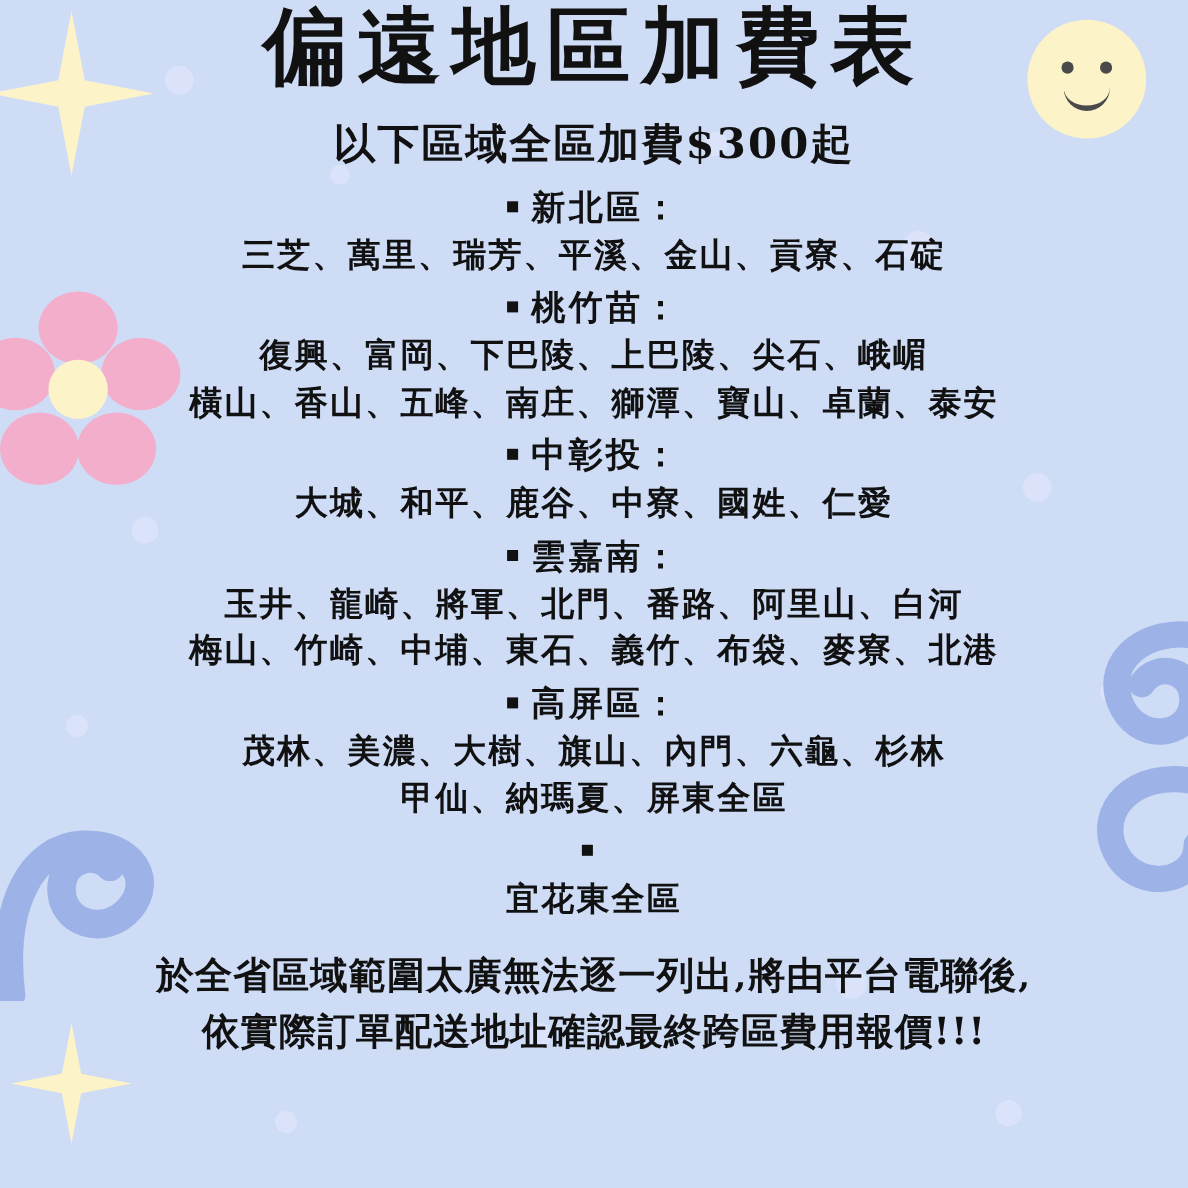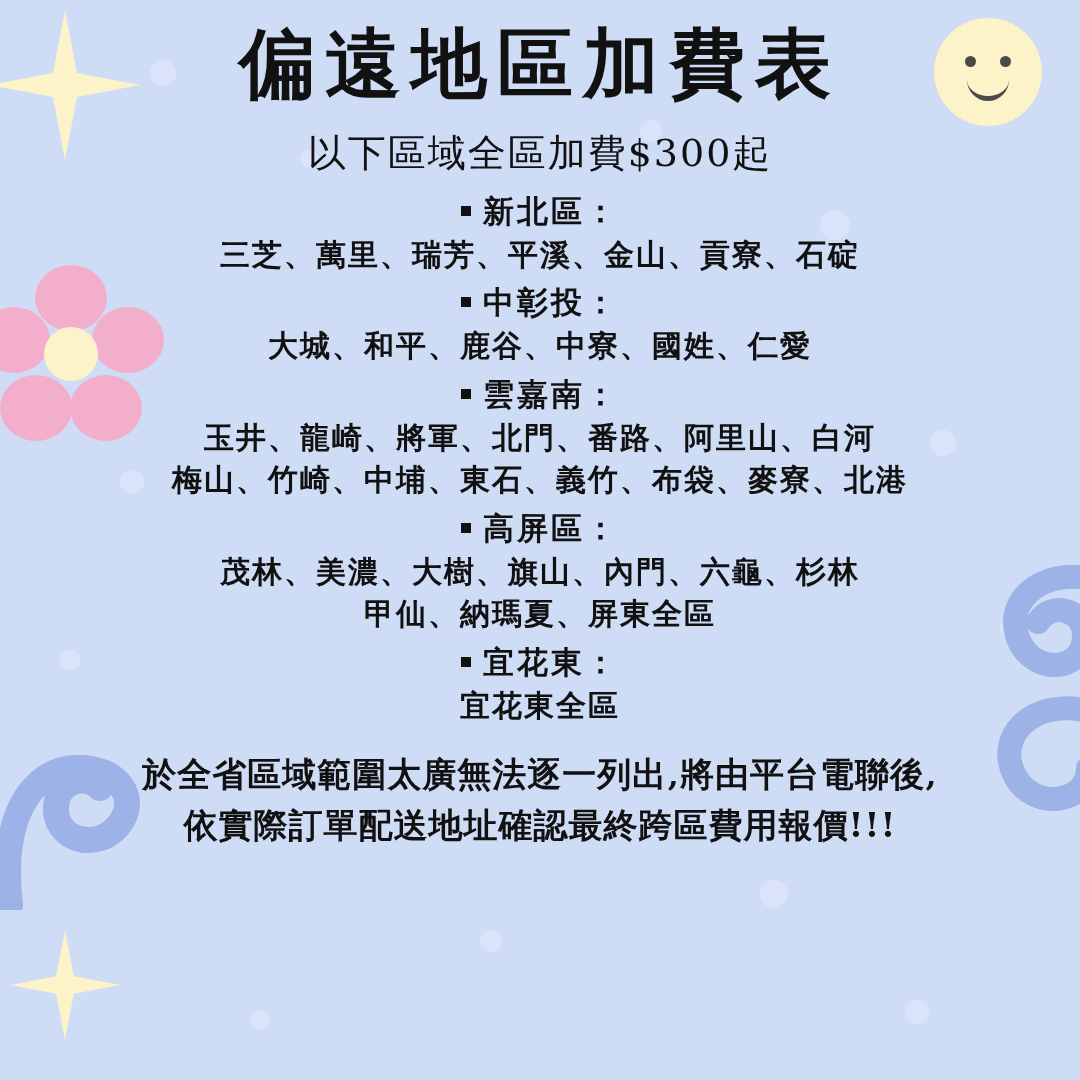--- a/index.html
+++ b/index.html
@@ -81,33 +81,32 @@
   .content {
     position: relative;
     z-index: 3;
     width: 1080px;
     text-align: center;
     color: #1b1b1b;
   }
 
   .title {
     margin: 0;
-    padding-top: 22px;
     font-family: "DejaVu Serif", serif;
     font-weight: bold;
     font-size: 76px;
     letter-spacing: 10px;
     line-height: 1.1;
     color: #111111;
   }
 
   .subtitle {
     margin: 22px 0 10px 0;
     font-family: "DejaVu Serif", serif;
-    font-weight: normal;
+    font-weight: bold;
     font-size: 38px;
     letter-spacing: 2px;
     color: #111111;
   }
 
   .sections {
     margin: 0 auto;
     width: 1000px;
   }
   .section { margin: 0 0 4px 0; }
@@ -211,20 +210,27 @@
 
     <div class="sections">
 
       <div class="section">
         <div class="section-head">
           <span class="bullet-sq"></span><span>新北區：</span>
         </div>
         <div class="section-line">三芝、萬里、瑞芳、平溪、金山、貢寮、石碇</div>
       </div>
 
+      <div class="section">
+        <div class="section-head">
+          <span class="bullet-sq"></span><span>桃竹苗：</span>
+        </div>
+        <div class="section-line">復興、富岡、下巴陵、上巴陵、尖石、峨嵋</div>
+        <div class="section-line">橫山、香山、五峰、南庄、獅潭、寶山、卓蘭、泰安</div>
+      </div>
 
       <div class="section">
         <div class="section-head">
           <span class="bullet-sq"></span><span>中彰投：</span>
         </div>
         <div class="section-line">大城、和平、鹿谷、中寮、國姓、仁愛</div>
       </div>
 
       <div class="section">
         <div class="section-head">
@@ -237,21 +243,21 @@
       <div class="section">
         <div class="section-head">
           <span class="bullet-sq"></span><span>高屏區：</span>
         </div>
         <div class="section-line">茂林、美濃、大樹、旗山、內門、六龜、杉林</div>
         <div class="section-line">甲仙、納瑪夏、屏東全區</div>
       </div>
 
       <div class="section">
         <div class="section-head">
-          <span class="bullet-sq"></span><span>宜花東：</span>
+          <span class="bullet-sq"></span>
         </div>
         <div class="section-line">宜花東全區</div>
       </div>
 
     </div>
 
     <div class="footer">
       <div class="footer-line">於全省區域範圍太廣無法逐一列出‚將由平台電聯後‚</div>
       <div class="footer-line">依實際訂單配送地址確認最終跨區費用報價!!!</div>
     </div>

